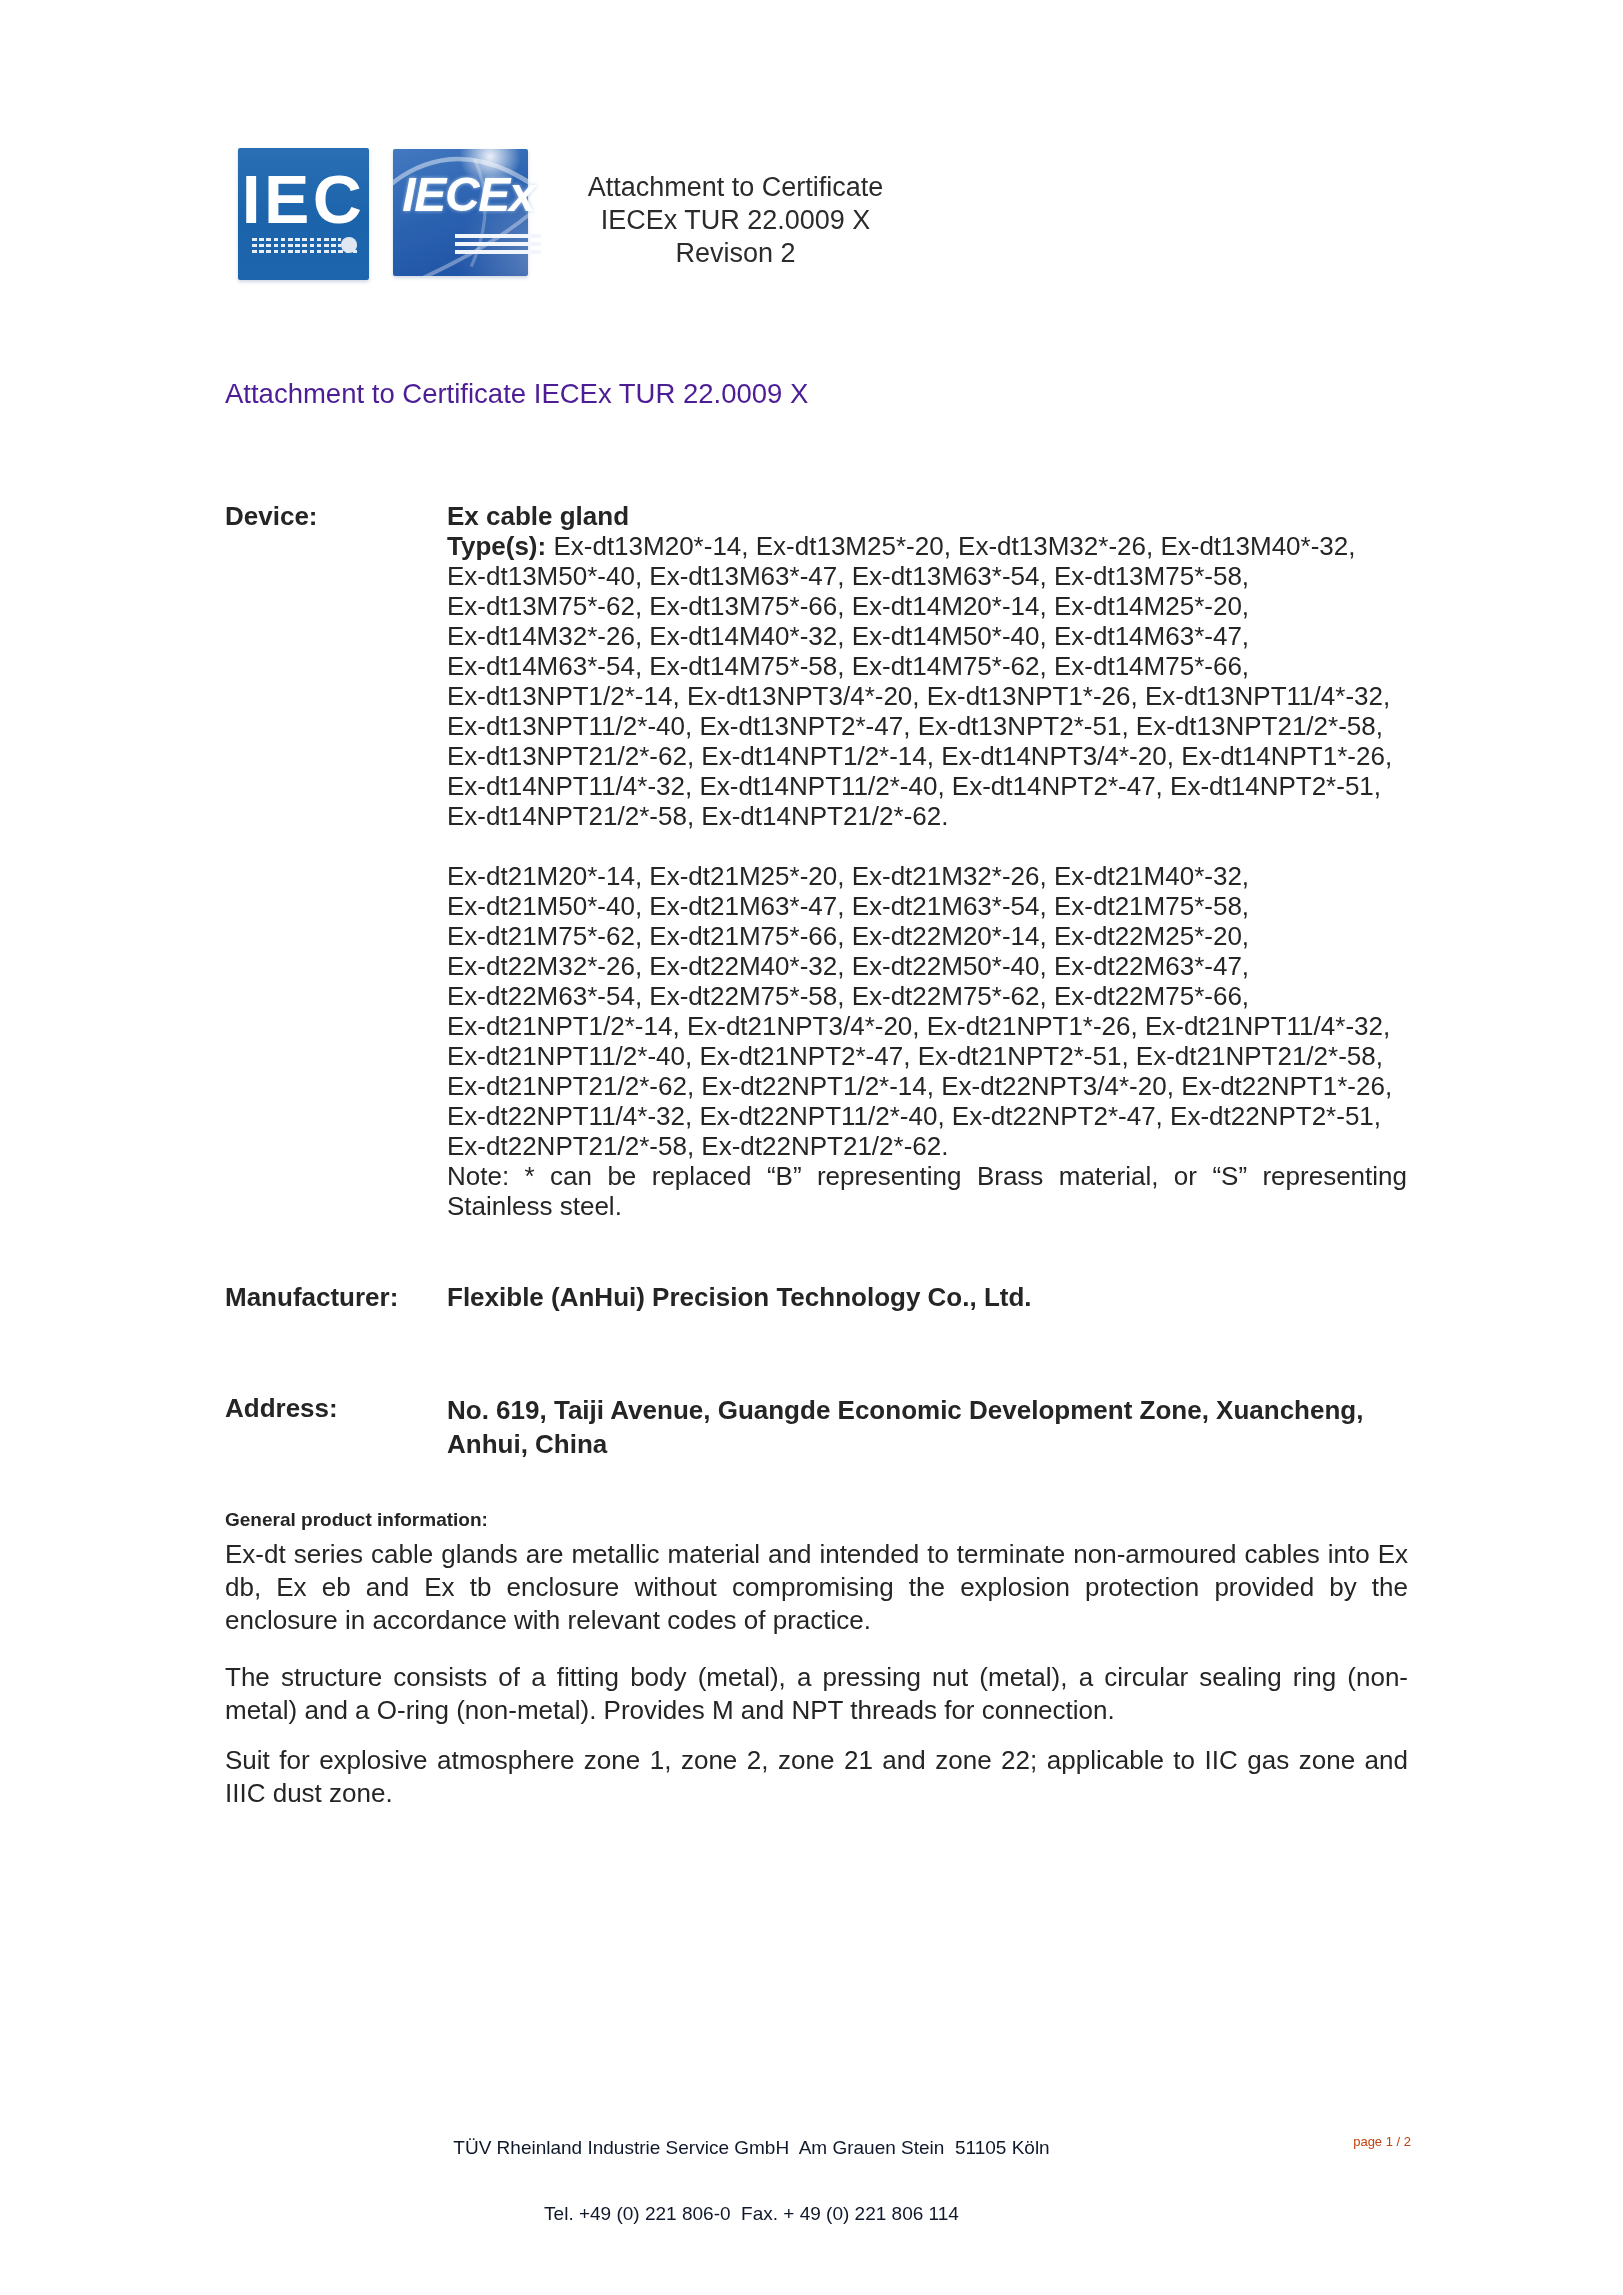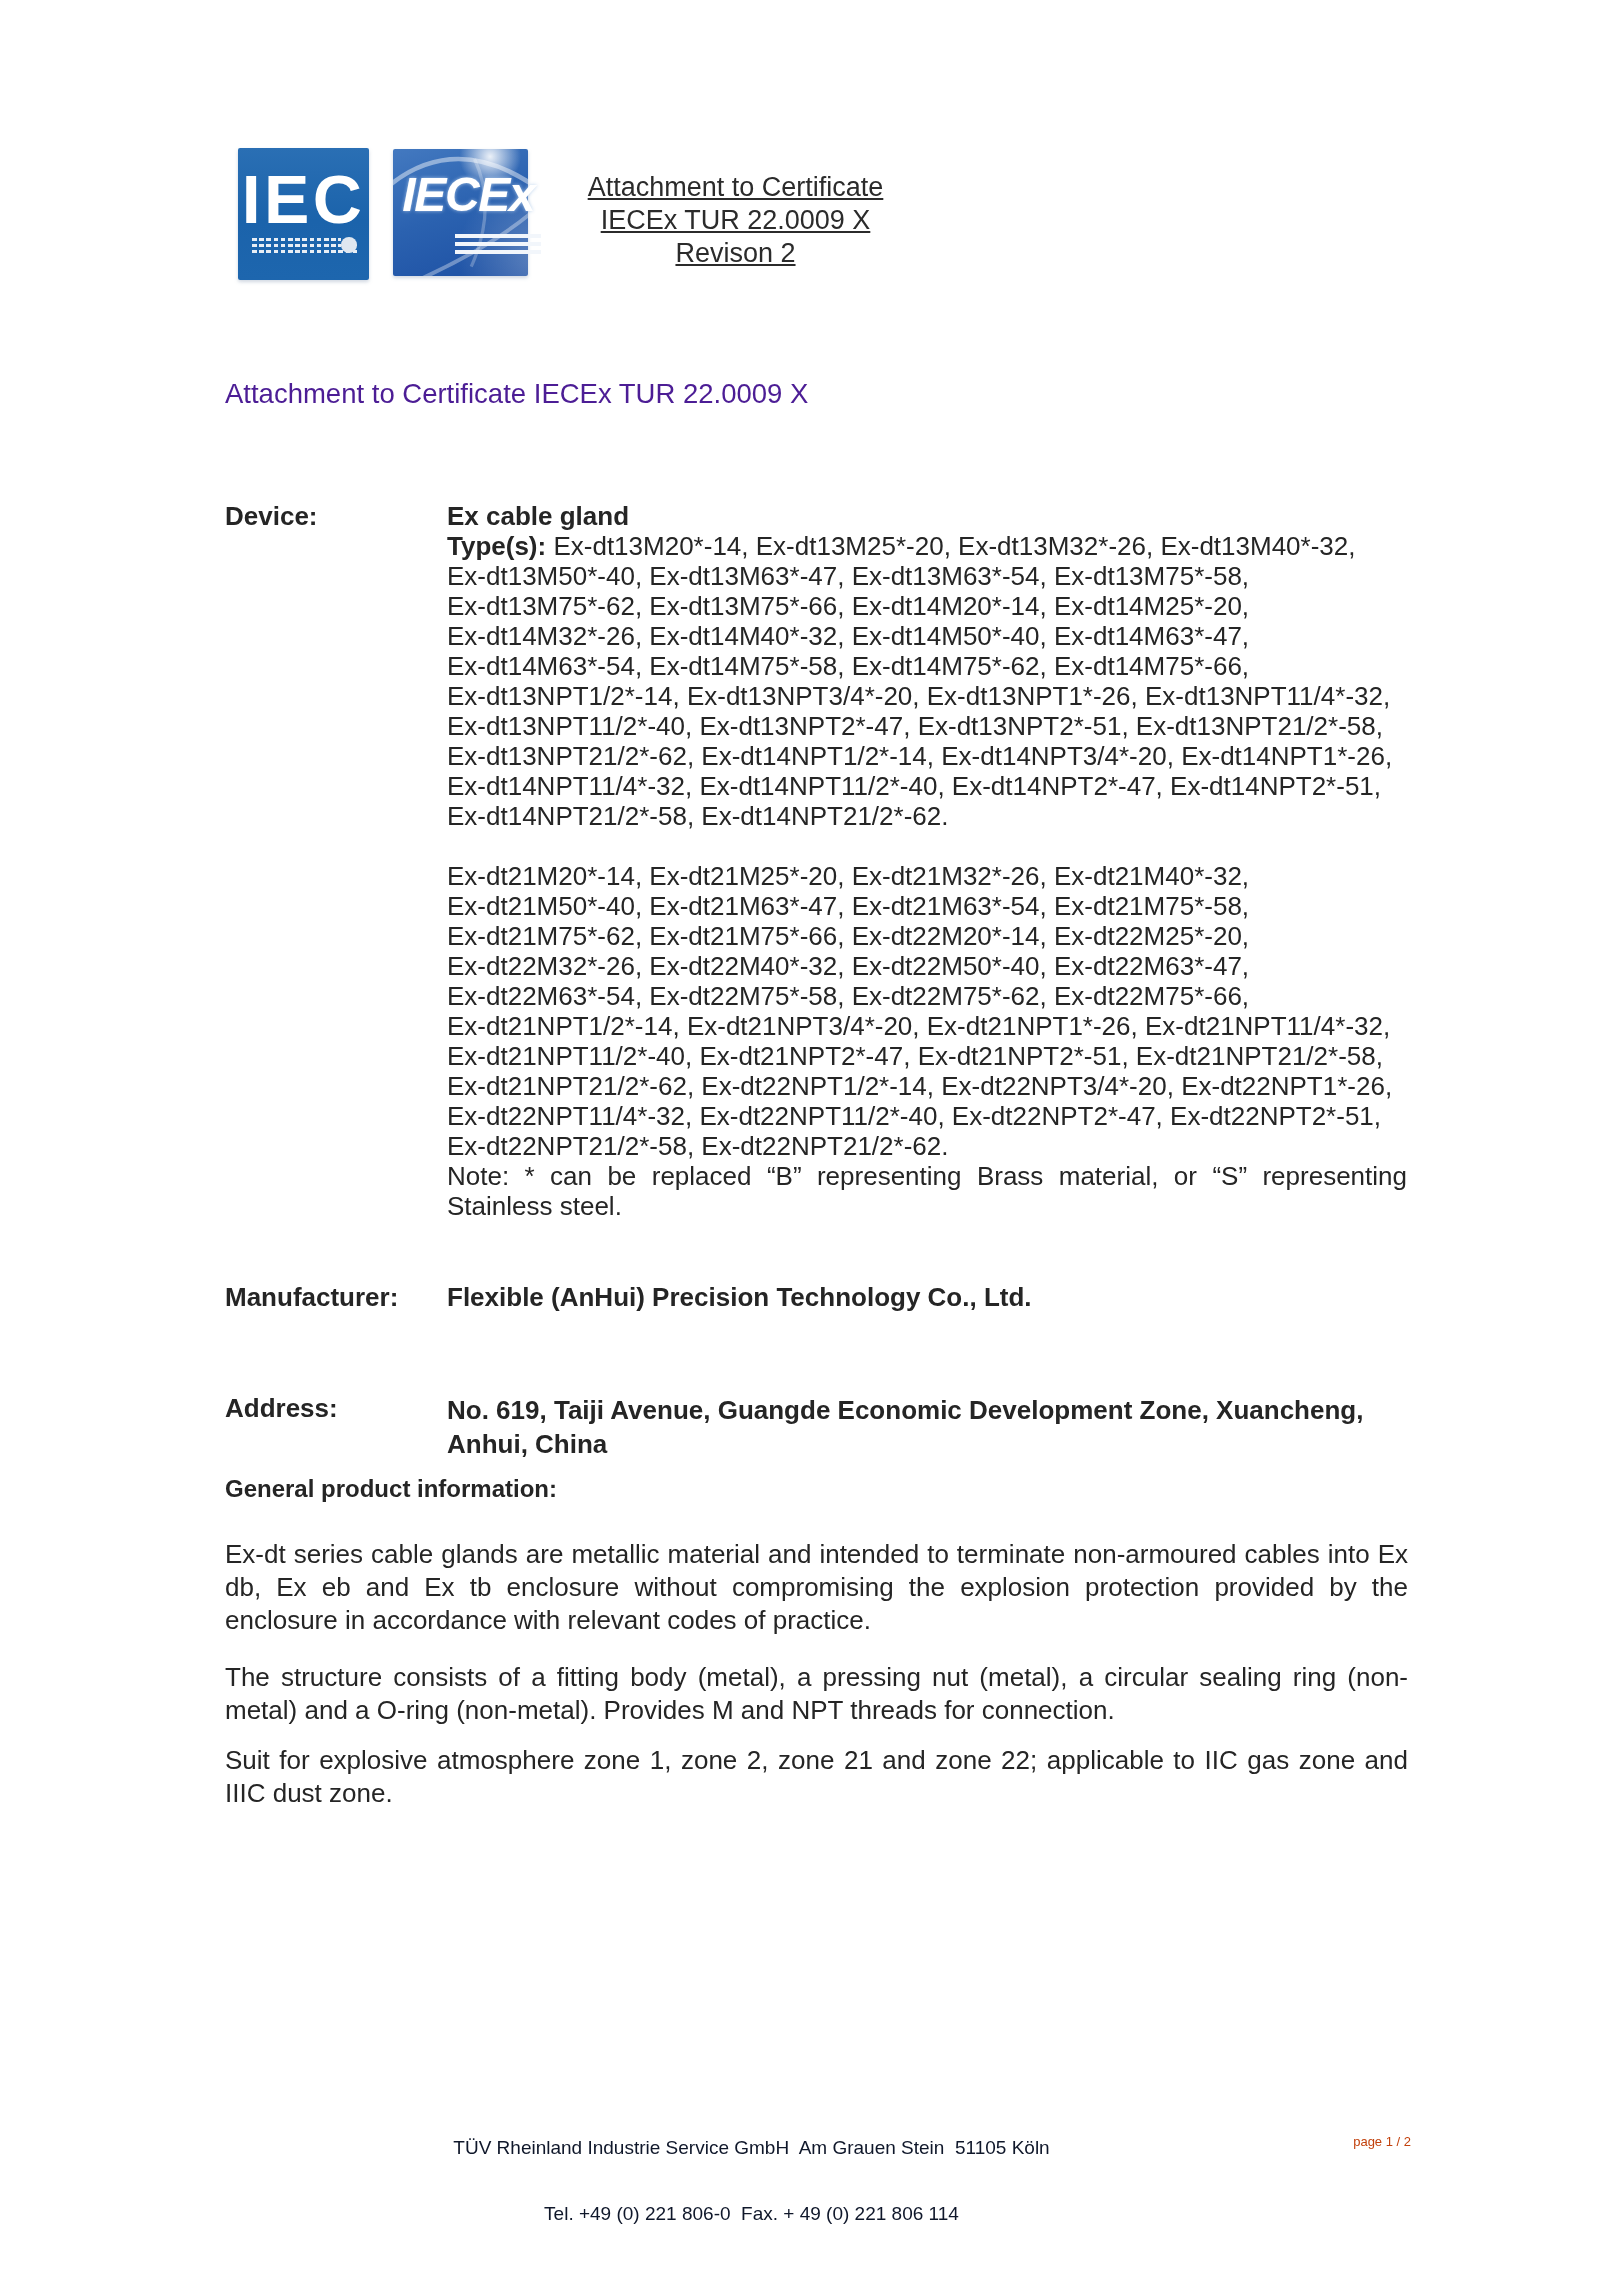--- a/index.html
+++ b/index.html
@@ -39,38 +39,38 @@
     font-style:italic; font-size:48px; letter-spacing:-1.3px; line-height:1;
     text-shadow:0 0 3.9px rgba(180,205,235,.9);
   }
   .iecex-bar { position:absolute; left:62px; width:86px; height:3.9px; background:#f2f6fb; }
   .iecex-bar1 { top:85px; }
   .iecex-bar2 { top:93px; }
   .iecex-bar3 { top:101px; }
   
   .header-title {
     position:absolute; left:408px; top:171px; width:655px; text-align:center;
-    font-size:27px; line-height:33px; color:#2b2b2b;text-decoration:underline;
+    font-size:27px; line-height:33px; color:#2b2b2b;
   }
   
   .doc-heading {
     position:absolute; left:225px; top:378px; font-size:27.5px; line-height:31px; color:#4c1d95;
   }
   
   .label { position:absolute; left:225px; font-size:26px; line-height:30px; font-weight:bold; }
   .value-col { position:absolute; left:447px; width:960px; font-size:26px; line-height:30px; }
   .top-device { top:501px; }
   .top-manu { top:1282px; }
   .top-addr { top:1373px;margin-top:20px; }
   .addr-col { line-height:34px; }
   .b { font-weight:bold; }
   .spacer { height:30px; }
   .jline { text-align:justify; text-align-last:justify; }
   
-  .gen-heading { position:absolute; left:225px; top:1474px; font-size:24px; line-height:30px; font-weight:bold; }
+  .gen-heading { position:absolute; left:225px; top:1505px; font-size:19px; line-height:30px; font-weight:bold; }
   .para { position:absolute; left:225px; width:1183px; font-size:26px; line-height:33px; }
   .para1 { top:1538px; }
   .para2 { top:1661px; }
   .para3 { top:1744px; }
   
   .footer {
     position:absolute; left:225px; top:2093px; width:1053px; text-align:center;
     font-size:19px; line-height:22px; color:#0f172a; white-space:pre-wrap;
   }
   .page-num {

